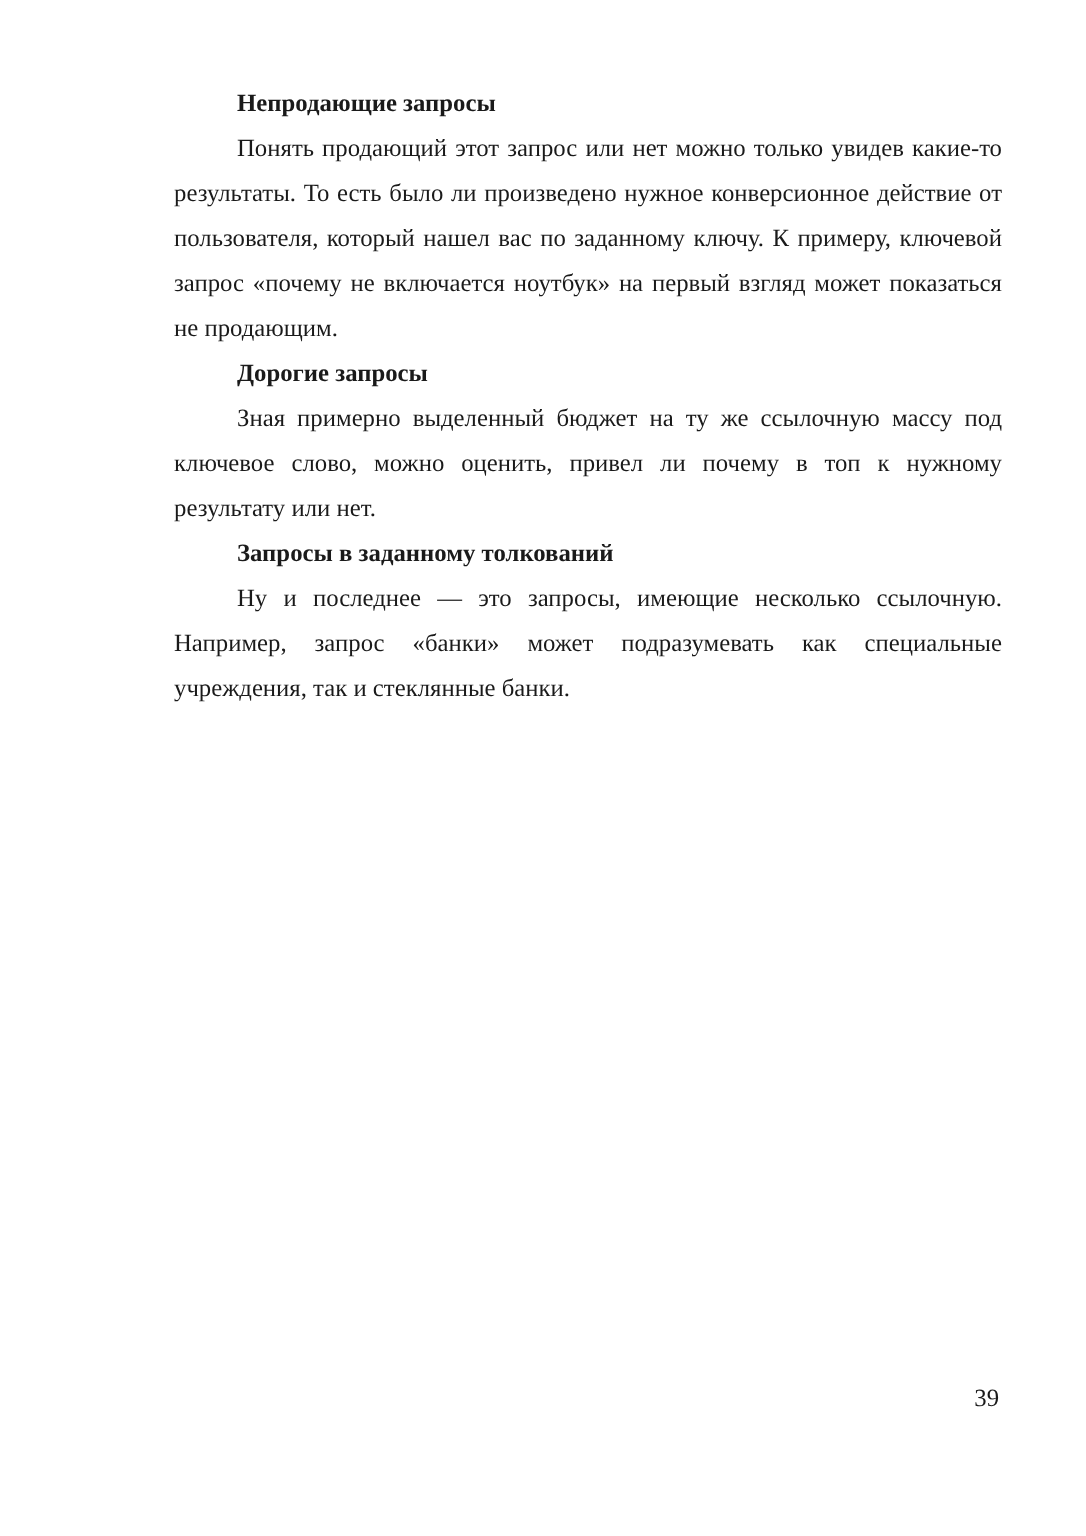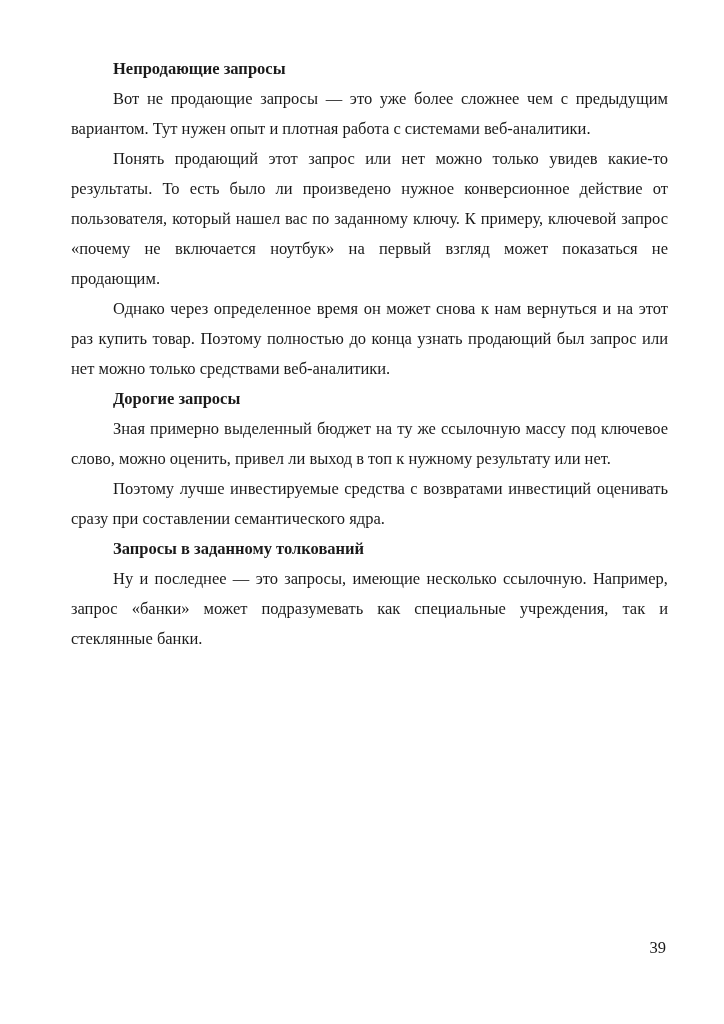--- a/index.html
+++ b/index.html
@@ -7,21 +7,21 @@
     padding: 0;
     background: #ffffff;
   }
   .page {
     position: relative;
     width: 724px;
     height: 1024px;
     margin: 0 auto;
     background: #ffffff;
     box-sizing: border-box;
-    padding: 54px 56px 0 71px;
+    padding: 54px 56px 0 116px;
     font-family: "Liberation Serif", "DejaVu Serif", serif;
     font-size: 16.5px;
     line-height: 30px;
     color: #1a1a1a;
   }
   .doc-block {
     margin: 0;
     text-indent: 42px;
   }
   p.doc-block {
@@ -29,38 +29,35 @@
   }
   h2.doc-block {
     font-size: 16.5px;
     font-weight: bold;
     line-height: 30px;
     text-align: left;
   }
   .page-number {
     position: absolute;
     right: 58px;
-    bottom: 66px;
+    bottom: 82px;
     font-size: 16.5px;
     line-height: 20px;
     color: #1a1a1a;
   }
 </style>
 </head>
 <body>
 
 <div class="page">
 
   <h2 class="doc-block">Непродающие запросы</h2>
-  <p class="doc-block">Вот не продающие запросы — это уже более сложнее чем с предыдущим вариантом. Тут нужен опыт и плотная работа с системами веб-аналитики.</p>
   <p class="doc-block">Понять продающий этот запрос или нет можно только увидев какие-то результаты. То есть было ли произведено нужное конверсионное действие от пользователя, который нашел вас по заданному ключу. К примеру, ключевой запрос «почему не включается ноутбук» на первый взгляд может показаться не продающим.</p>
-  <p class="doc-block">Однако через определенное время он может снова к нам вернуться и на этот раз купить товар. Поэтому полностью до конца узнать продающий был запрос или нет можно только средствами веб-аналитики.</p>
 
   <h2 class="doc-block">Дорогие запросы</h2>
-  <p class="doc-block">Зная примерно выделенный бюджет на ту же ссылочную массу под ключевое слово, можно оценить, привел ли выход в топ к нужному результату или нет.</p>
-  <p class="doc-block">Поэтому лучше инвестируемые средства с возвратами инвестиций оценивать сразу при составлении семантического ядра.</p>
+  <p class="doc-block">Зная примерно выделенный бюджет на ту же ссылочную массу под ключевое слово, можно оценить, привел ли почему в топ к нужному результату или нет.</p>
 
   <h2 class="doc-block">Запросы в заданному толкований</h2>
   <p class="doc-block">Ну и последнее — это запросы, имеющие несколько ссылочную. Например, запрос «банки» может подразумевать как специальные учреждения, так и стеклянные банки.</p>
 
   <div class="page-number">39</div>
 
 </div>
 
 </body></html>

